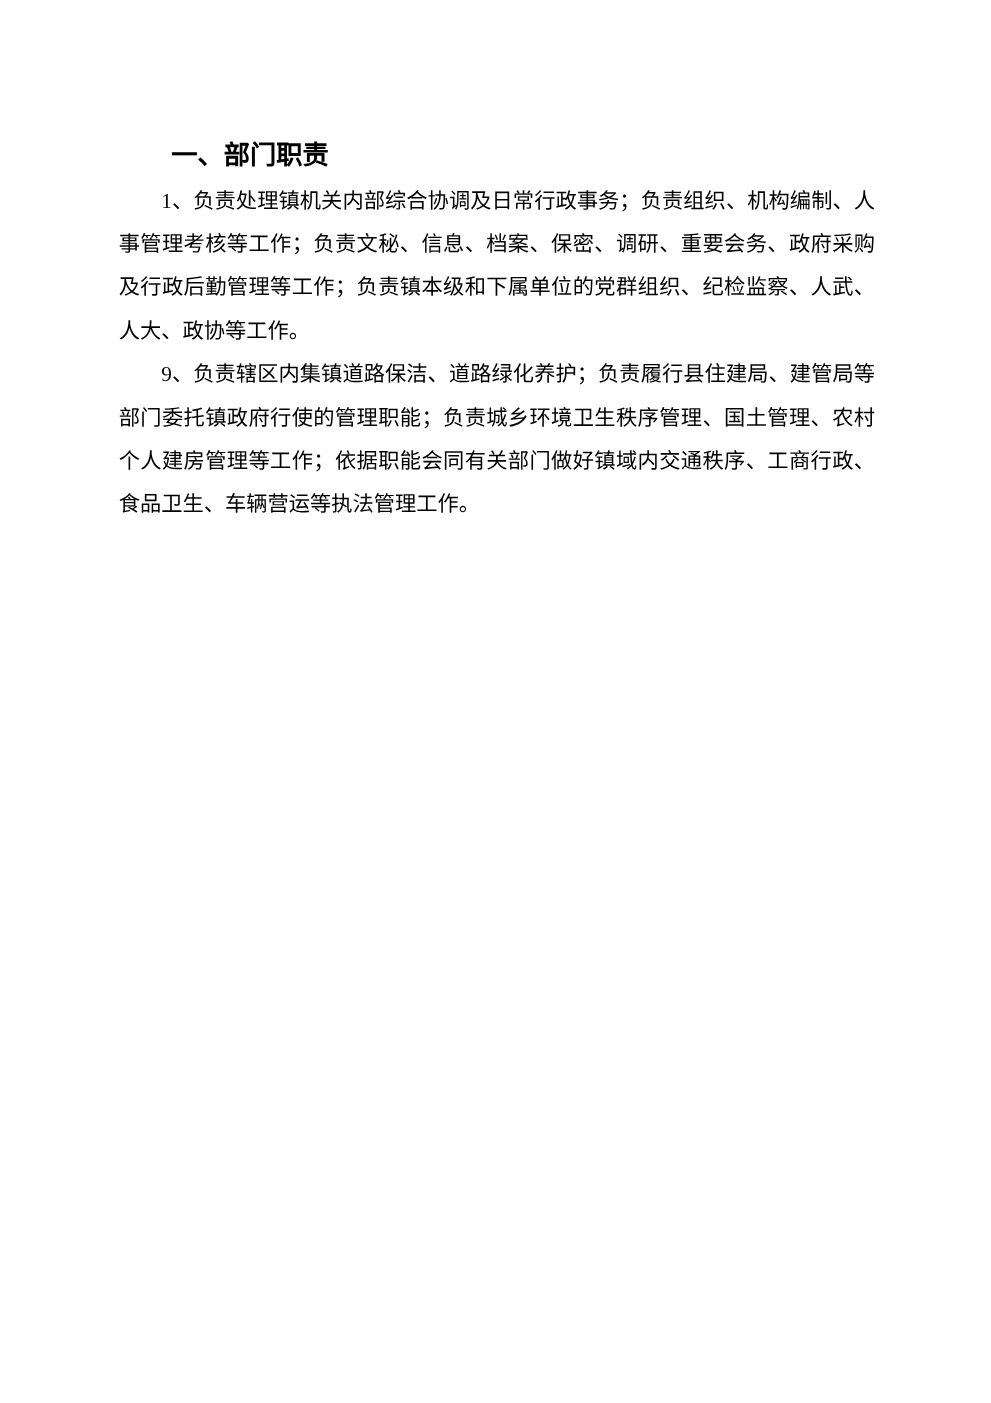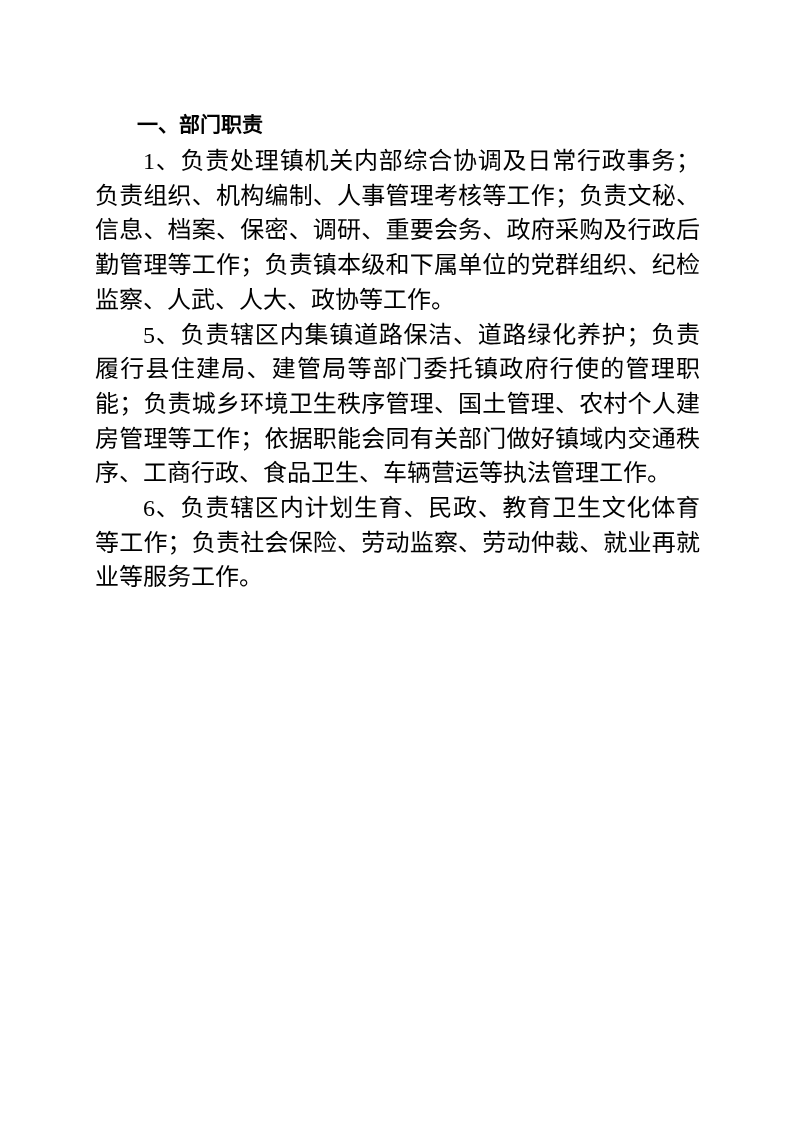--- a/index.html
+++ b/index.html
@@ -21,31 +21,30 @@
     font-family: "Liberation Sans", "DejaVu Sans", sans-serif;
     font-weight: bold;
     font-size: 21px;
     line-height: 38px;
     text-indent: 2em;
     margin: 0;
     color: #000000;
   }
   .doc-paragraph {
     font-family: "Liberation Serif", "DejaVu Serif", serif;
-    font-size: 24px;
+    font-size: 17px;
     line-height: 34.7px;
     text-align: justify;
     text-justify: inter-ideograph;
     text-align-last: left;
     text-indent: 2em;
     margin: 0;
     color: #000000;
   }
 </style>
 </head>
 <body>
 
 <div class="page">
   <h1 class="doc-heading">一、部门职责</h1>
   <p class="doc-paragraph">1、负责处理镇机关内部综合协调及日常行政事务；负责组织、机构编制、人事管理考核等工作；负责文秘、信息、档案、保密、调研、重要会务、政府采购及行政后勤管理等工作；负责镇本级和下属单位的党群组织、纪检监察、人武、人大、政协等工作。</p>
-  <p class="doc-paragraph">5、负责辖区内集镇道路保洁、道路绿化养护；负责履行县住建局、建管局等部门委托镇政府行使的管理职能；负责城乡环境卫生秩序管理、国土管理、农村个人建房管理等工作；依据职能会同有关部门做好镇域内交通秩序、工商行政、食品卫生、车辆营运等执法管理工作。</p>
-  <p class="doc-paragraph">6、负责辖区内计划生育、民政、教育卫生文化体育等工作；负责社会保险、劳动监察、劳动仲裁、就业再就业等服务工作。</p>
+  <p class="doc-paragraph">9、负责辖区内集镇道路保洁、道路绿化养护；负责履行县住建局、建管局等部门委托镇政府行使的管理职能；负责城乡环境卫生秩序管理、国土管理、农村个人建房管理等工作；依据职能会同有关部门做好镇域内交通秩序、工商行政、食品卫生、车辆营运等执法管理工作。</p>
 </div>
 
 </body></html>

